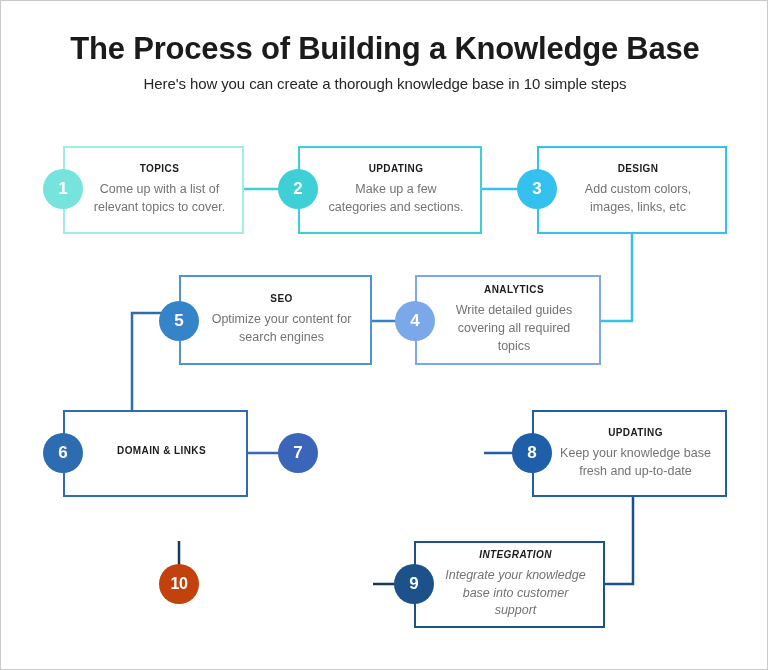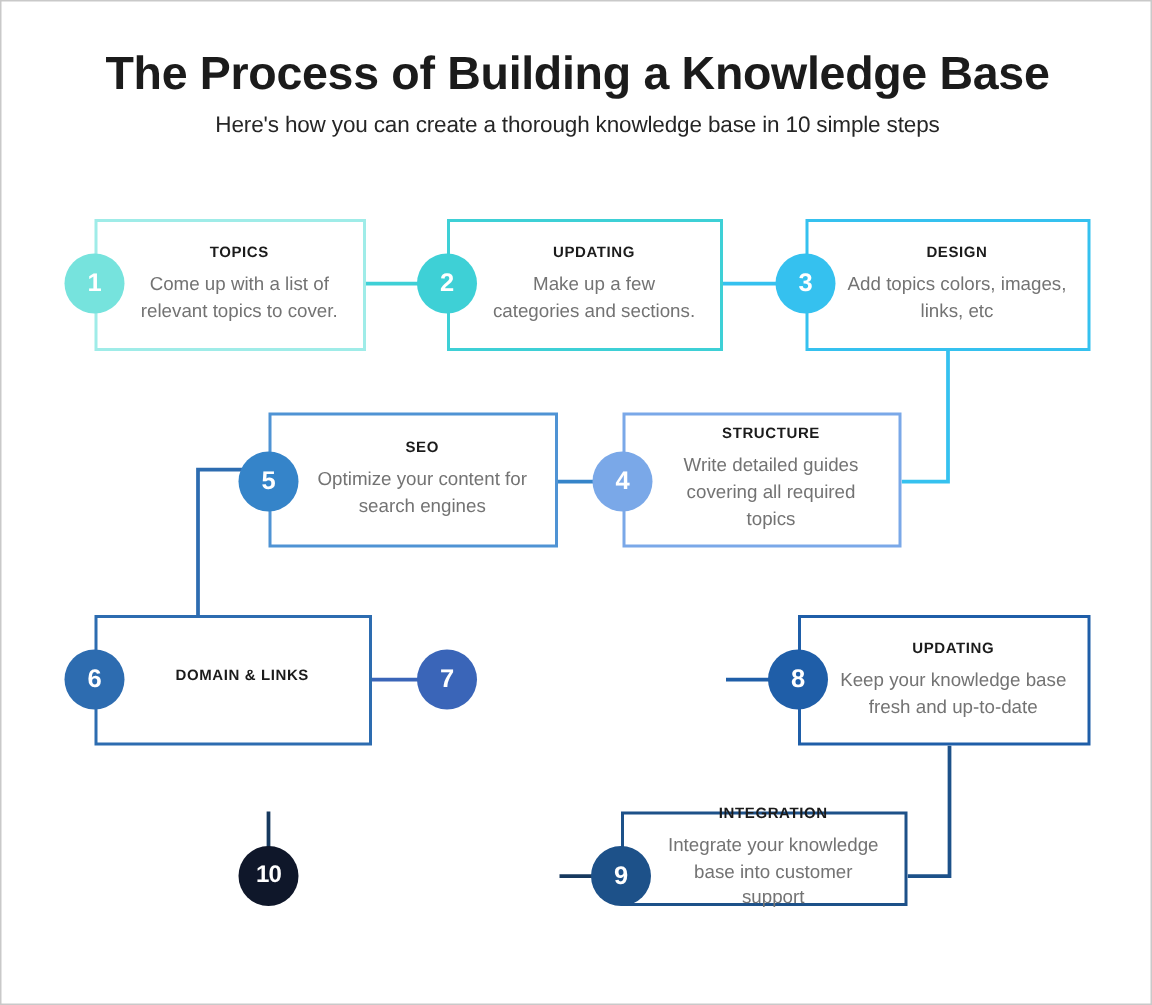--- a/index.html
+++ b/index.html
@@ -157,40 +157,40 @@
       <div class="step-desc">Make up a few categories and sections.</div>
     </div>
   </div>
   <div class="badge" style="left:277px; top:168px; background:#3ed0d6;">
     <span>2</span>
   </div>
 
   <div class="step" style="left:536px; top:145px; width:190px; height:88px; border-color:#35c1ef;">
     <div class="step-inner">
       <div class="step-title">DESIGN</div>
-      <div class="step-desc">Add topics colors, images, links, etc</div>
+      <div class="step-desc">Add custom colors, images, links, etc</div>
     </div>
   </div>
   <div class="badge" style="left:516px; top:168px; background:#35c1ef;">
     <span>3</span>
   </div>
 
   <div class="step" style="left:178px; top:274px; width:193px; height:90px; border-color:#4f93d4;">
     <div class="step-inner">
       <div class="step-title">SEO</div>
       <div class="step-desc">Optimize your content for search engines</div>
     </div>
   </div>
   <div class="badge" style="left:158px; top:300px; background:#3584c9;">
     <span>5</span>
   </div>
 
   <div class="step" style="left:414px; top:274px; width:186px; height:90px; border-color:#7aa8e8;">
     <div class="step-inner">
-      <div class="step-title">STRUCTURE</div>
+      <div class="step-title">ANALYTICS</div>
       <div class="step-desc">Write detailed guides covering all required topics</div>
     </div>
   </div>
   <div class="badge" style="left:394px; top:300px; background:#7aa8e8;">
     <span>4</span>
   </div>
 
   <div class="step" style="left:62px; top:409px; width:185px; height:87px; border-color:#2d6cb0;">
     <div class="step-inner">
       <div class="step-title">DOMAIN &amp; LINKS</div>
@@ -207,25 +207,25 @@
   <div class="step" style="left:531px; top:409px; width:195px; height:87px; border-color:#1f5ea8;">
     <div class="step-inner">
       <div class="step-title">UPDATING</div>
       <div class="step-desc">Keep your knowledge base fresh and up-to-date</div>
     </div>
   </div>
   <div class="badge" style="left:511px; top:432px; background:#1f5ea8;">
     <span>8</span>
   </div>
 
-  <div class="badge wide" style="left:158px; top:563px; background:#0f172a;">
+  <div class="badge wide" style="left:158px; top:563px; background:#c2410c;">
     <span>10</span>
   </div>
 
-  <div class="step" style="left:413px; top:540px; width:191px; height:63px; border-color:#1d5189;">
+  <div class="step" style="left:413px; top:540px; width:191px; height:87px; border-color:#1d5189;font-style:italic;">
     <div class="step-inner">
       <div class="step-title">INTEGRATION</div>
       <div class="step-desc">Integrate your knowledge base into customer support</div>
     </div>
   </div>
   <div class="badge" style="left:393px; top:563px; background:#1d5189;">
     <span>9</span>
   </div>
 
 </div>

